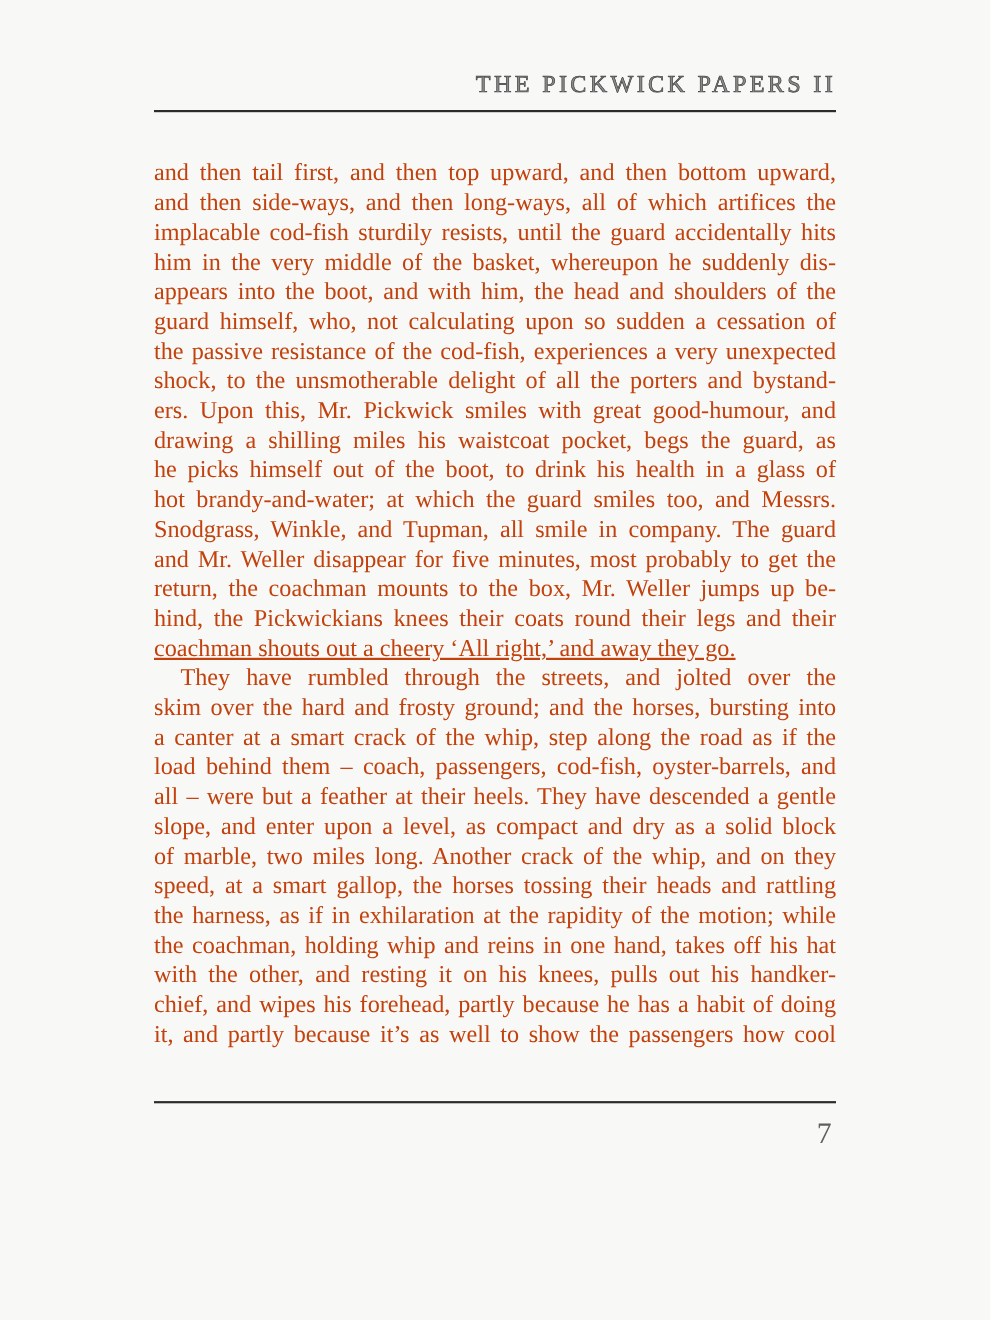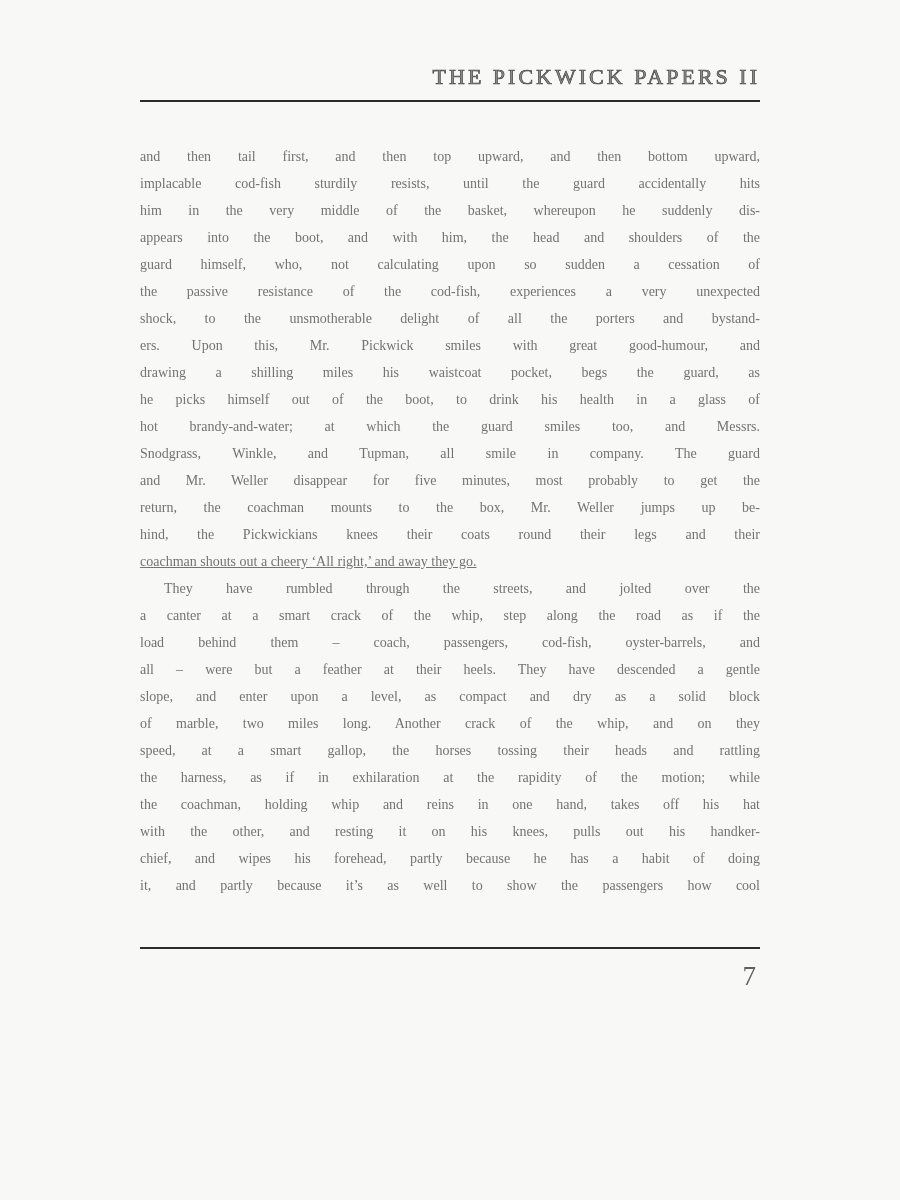--- a/index.html
+++ b/index.html
@@ -34,23 +34,23 @@
     white-space: nowrap;
   }
   .header-rule {
     margin-top: 8px;
     height: 0;
     border: none;
     border-top: 2px solid #2c2c2c;
   }
   .text-body {
     margin-top: 41px;
-    font-size: 14px;
+    font-size: 22px;
     line-height: 27px;
-    color: #737373;
+    color: #c2410c;
   }
   .text-body .line {
     height: 27px;
     text-align: justify;
     text-align-last: justify;
     white-space: normal;
   }
   .text-body .line.para-end {
     text-align-last: left;
     text-decoration: underline;
@@ -78,36 +78,38 @@
 
 <div class="page">
   <div class="content">
 
     <div class="running-header">THE PICKWICK PAPERS II</div>
 
     <hr class="header-rule">
 
     <div class="text-body">
         <div class="line">and then tail first, and then top upward, and then bottom upward,</div>
+        <div class="line">and then side-ways, and then long-ways, all of which artifices the</div>
         <div class="line">implacable cod-fish sturdily resists, until the guard accidentally hits</div>
         <div class="line">him in the very middle of the basket, whereupon he suddenly dis-</div>
         <div class="line">appears into the boot, and with him, the head and shoulders of the</div>
         <div class="line">guard himself, who, not calculating upon so sudden a cessation of</div>
         <div class="line">the passive resistance of the cod-fish, experiences a very unexpected</div>
         <div class="line">shock, to the unsmotherable delight of all the porters and bystand-</div>
         <div class="line">ers. Upon this, Mr. Pickwick smiles with great good-humour, and</div>
         <div class="line">drawing a shilling miles his waistcoat pocket, begs the guard, as</div>
         <div class="line">he picks himself out of the boot, to drink his health in a glass of</div>
         <div class="line">hot brandy-and-water; at which the guard smiles too, and Messrs.</div>
         <div class="line">Snodgrass, Winkle, and Tupman, all smile in company. The guard</div>
         <div class="line">and Mr. Weller disappear for five minutes, most probably to get the</div>
         <div class="line">return, the coachman mounts to the box, Mr. Weller jumps up be-</div>
         <div class="line">hind, the Pickwickians knees their coats round their legs and their</div>
         <div class="line para-end">coachman shouts out a cheery ‘All right,’ and away they go.</div>
         <div class="line indent">They have rumbled through the streets, and jolted over the</div>
+        <div class="line">skim over the hard and frosty ground; and the horses, bursting into</div>
         <div class="line">a canter at a smart crack of the whip, step along the road as if the</div>
         <div class="line">load behind them – coach, passengers, cod-fish, oyster-barrels, and</div>
         <div class="line">all – were but a feather at their heels. They have descended a gentle</div>
         <div class="line">slope, and enter upon a level, as compact and dry as a solid block</div>
         <div class="line">of marble, two miles long. Another crack of the whip, and on they</div>
         <div class="line">speed, at a smart gallop, the horses tossing their heads and rattling</div>
         <div class="line">the harness, as if in exhilaration at the rapidity of the motion; while</div>
         <div class="line">the coachman, holding whip and reins in one hand, takes off his hat</div>
         <div class="line">with the other, and resting it on his knees, pulls out his handker-</div>
         <div class="line">chief, and wipes his forehead, partly because he has a habit of doing</div>

